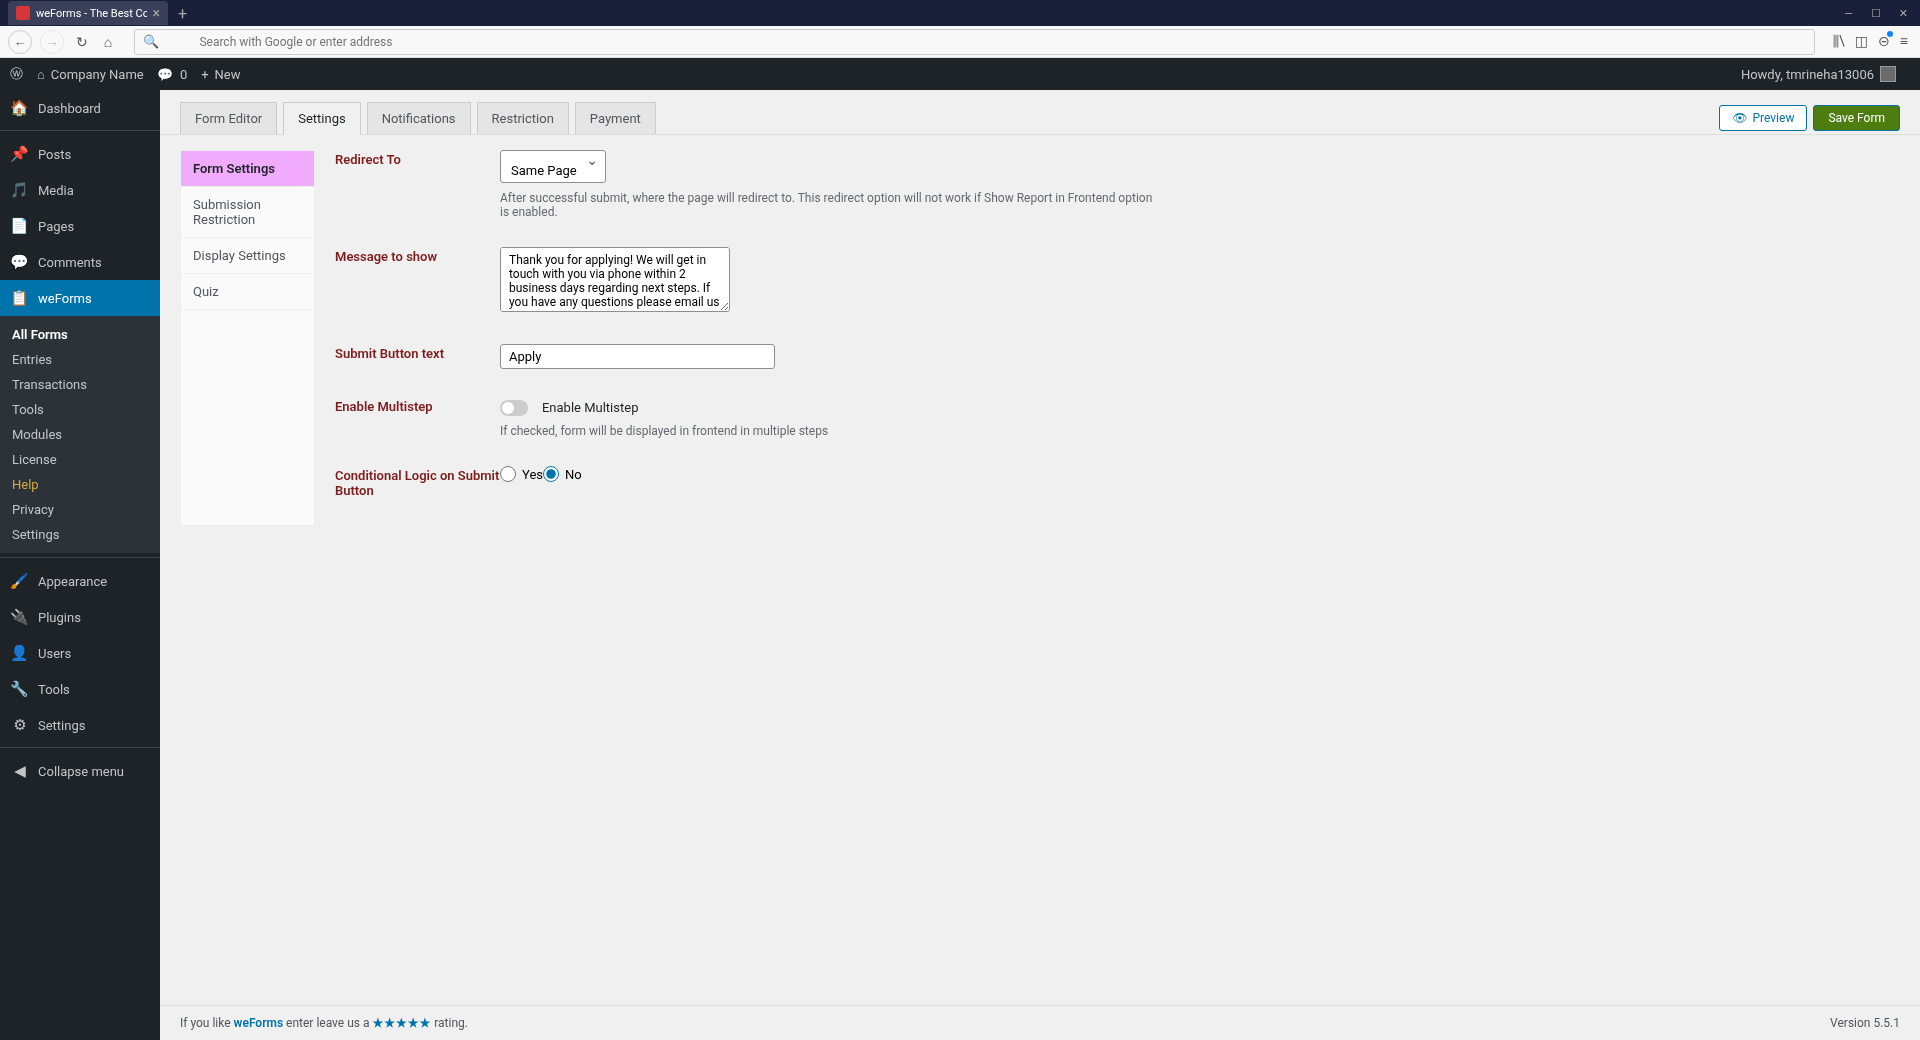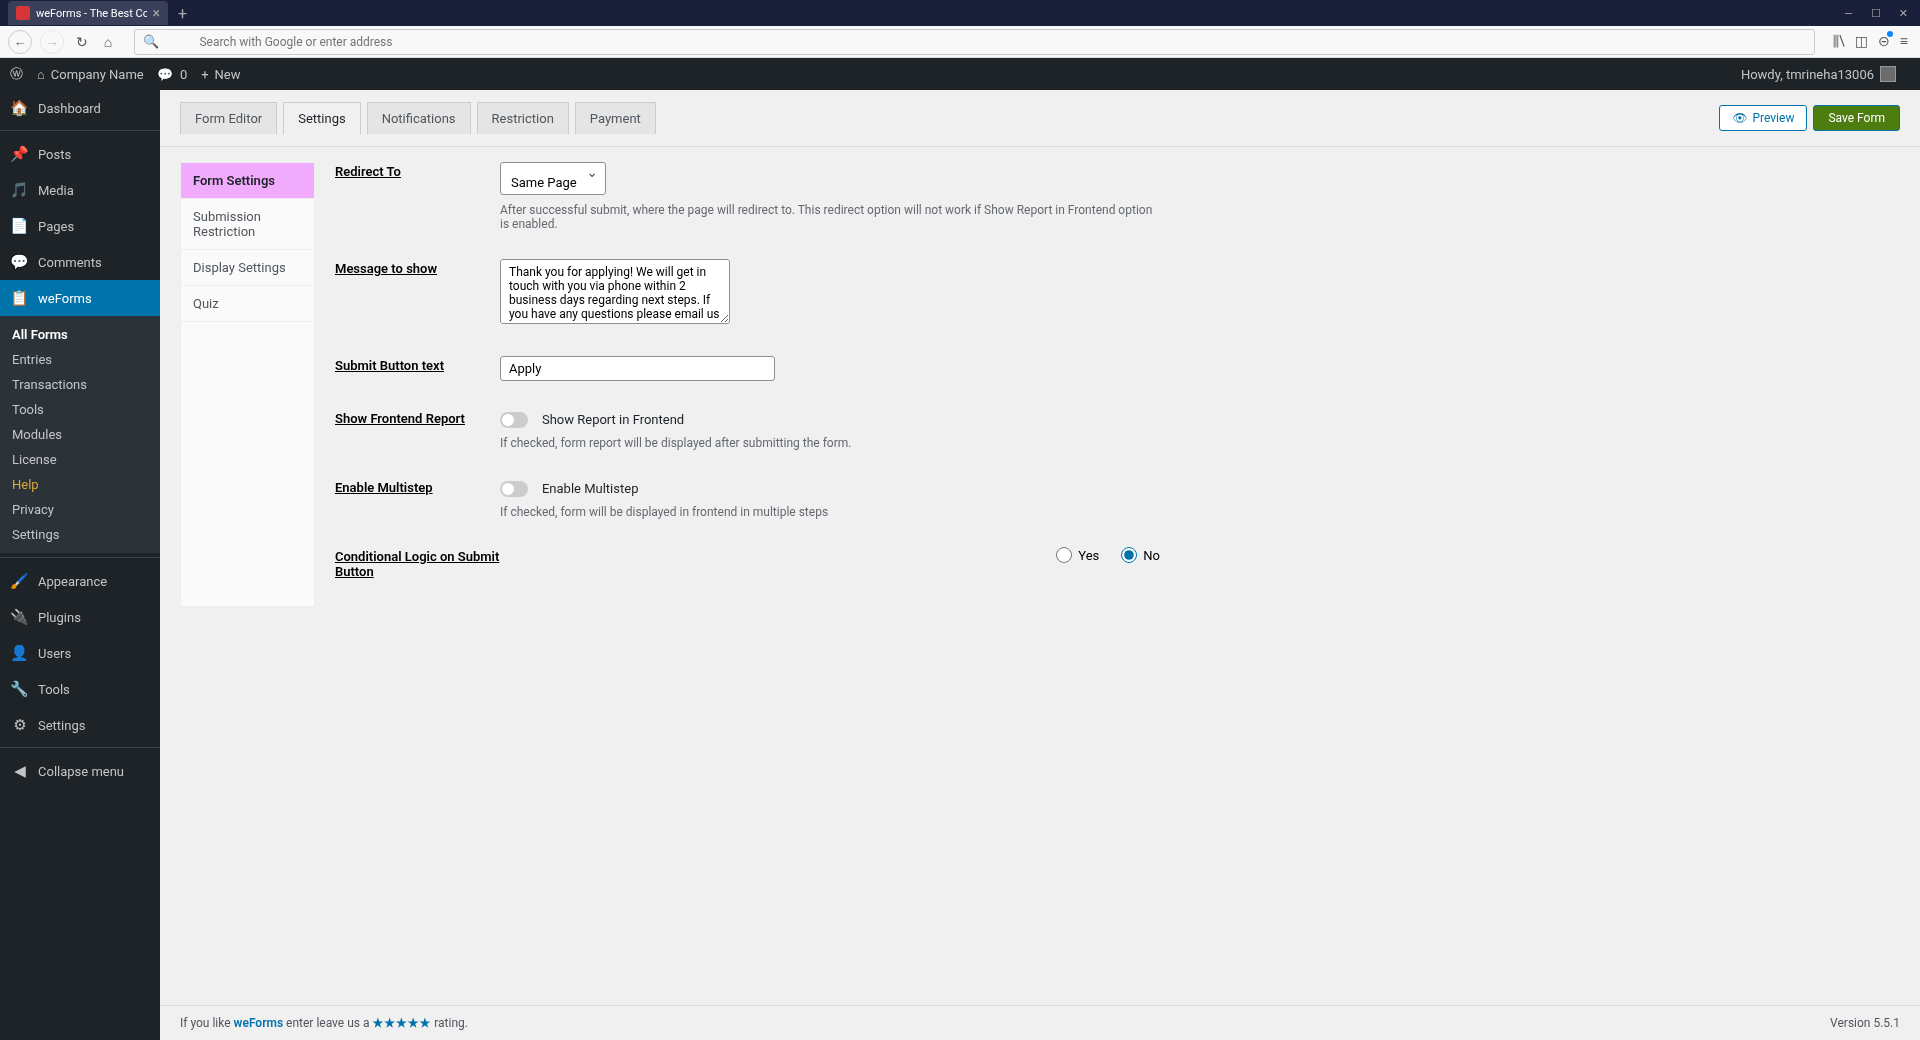--- a/index.html
+++ b/index.html
@@ -41,47 +41,47 @@
 .menu-item.active::after { content: ''; position: absolute; right: -8px; top: 50%; transform: translateY(-50%); border: 8px solid transparent; border-right-color: #f0f0f1; }
 .menu-icon { width: 20px; height: 20px; display: flex; align-items: center; justify-content: center; font-size: 15px; }
 .submenu { background: #2c3338; padding: 6px 0; }
 .submenu-item { padding: 5px 12px; cursor: pointer; font-size: 13px; }
 .submenu-item.current { color: #fff; font-weight: 600; }
 .submenu-item.help { color: #d8a83d; }
 .menu-separator { height: 5px; border-bottom: 1px solid #3c434a; margin-bottom: 5px; }
 
 
 .wp-content { flex: 1; background: #f0f0f1; overflow-y: auto; position: relative; }
-.form-tabs-row { display: flex; align-items: center; padding: 12px 20px 12px 20px; border-bottom: 1px solid #ddd; }
+.form-tabs-row { display: flex; align-items: center; padding: 12px 20px 0 20px; border-bottom: 1px solid #ddd; }
 .form-tabs { display: flex; gap: 6px; }
 .form-tab { padding: 8px 14px; background: #e5e5e5; border: 1px solid #ccc; border-bottom: none; font-size: 13px; color: #50575e; cursor: pointer; }
 .form-tab.active { background: #f0f0f1; border-bottom: 1px solid #f0f0f1; margin-bottom: -1px; color: #1d2327; }
 .form-actions { margin-left: auto; display: flex; gap: 6px; align-items: center; }
 .btn-preview { border: 1px solid #0073aa; color: #0073aa; background: #fff; padding: 5px 12px; font-size: 12px; border-radius: 3px; cursor: pointer; display: flex; align-items: center; gap: 5px; }
 .btn-save { background: #4d7c0f; color: #fff; border: 1px solid #0073aa; padding: 5px 14px; font-size: 12px; border-radius: 3px; cursor: pointer; }
 
 .settings-body { display: flex; padding: 15px 20px; gap: 20px; }
 .settings-nav { width: 135px; background: #fafafa; border: 1px solid #eee; }
 .settings-nav-item { padding: 10px 12px; font-size: 13px; border-bottom: 1px solid #eee; cursor: pointer; color: #50575e; }
 .settings-nav-item.active { background: #f0abfc; font-weight: 600; color: #1d2327; }
 
 .settings-form { flex: 1; }
 .form-row { display: flex; margin-bottom: 28px; }
-.form-label { width: 165px; font-size: 13px; font-weight: 600; color: #000000; padding-top: 2px; text-decoration: underline; }
+.form-label { width: 165px; font-size: 13px; font-weight: 600; color: #7f1d1d; padding-top: 2px; }
 .form-field { flex: 1; max-width: 660px; }
 .form-help { font-size: 12px; color: #646970; margin-top: 8px; }
 select { padding: 12px 28px 4px 10px; border: 1px solid #8c8f94; border-radius: 3px; font-size: 13px; background: #fff; appearance: none; position: relative; }
 .select-wrap { position: relative; display: inline-block; }
 .select-wrap::after { content: '⌄'; position: absolute; right: 8px; top: 2px; pointer-events: none; color: #555; font-size: 14px; }
 textarea { width: 230px; height: 65px; padding: 5px 8px; border: 1px solid #8c8f94; border-radius: 3px; font-size: 12px; resize: both; font-family: inherit; }
 input[type="text"].text-input { width: 275px; padding: 4px 8px; border: 1px solid #8c8f94; border-radius: 3px; font-size: 13px; }
 .toggle { width: 28px; height: 16px; background: #ccc; border-radius: 8px; position: relative; display: inline-block; vertical-align: middle; margin-right: 10px; cursor: pointer; }
 .toggle::after { content: ''; position: absolute; width: 12px; height: 12px; background: #fff; border-radius: 50%; top: 2px; left: 2px; }
 .toggle-label { font-size: 13px; color: #1d2327; vertical-align: middle; }
-.radio-group { display: flex; gap: 22px; align-items: center; justify-content: flex-end; }
+.radio-group { display: flex; align-items: center; }
 .radio-item { display: flex; align-items: center; gap: 6px; font-size: 13px; }
 input[type="radio"] { width: 16px; height: 16px; accent-color: #0073aa; }
 
 .wp-footer { position: absolute; bottom: 0; left: 0; right: 0; padding: 10px 20px; font-size: 12px; color: #50575e; display: flex; border-top: 1px solid #ddd; background: #f0f0f1; }
 .wp-footer a { color: #0073aa; text-decoration: none; font-weight: 600; }
 .stars { color: #0073aa; letter-spacing: 1px; }
 .wp-footer .version { margin-left: auto; }
 </style>
 </head>
 <body>
@@ -248,28 +248,20 @@
           </div>
         </div>
 
         <div class="form-row">
           <div class="form-label">Submit Button text</div>
           <div class="form-field">
             <input type="text" class="text-input" value="Apply" style="">
           </div>
         </div>
 
-        <div class="form-row">
-          <div class="form-label">Show Frontend Report</div>
-          <div class="form-field">
-            <span class="toggle"></span>
-            <span class="toggle-label">Show Report in Frontend</span>
-            <div class="form-help">If checked, form report will be displayed after submitting the form.</div>
-          </div>
-        </div>
 
         <div class="form-row">
           <div class="form-label">Enable Multistep</div>
           <div class="form-field">
             <span class="toggle"></span>
             <span class="toggle-label">Enable Multistep</span>
             <div class="form-help">If checked, form will be displayed in frontend in multiple steps</div>
           </div>
         </div>
 

